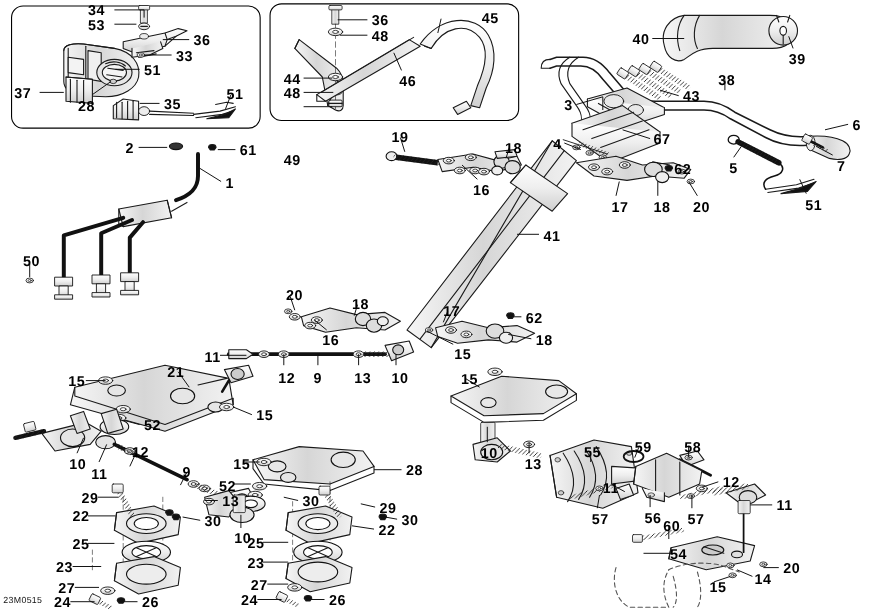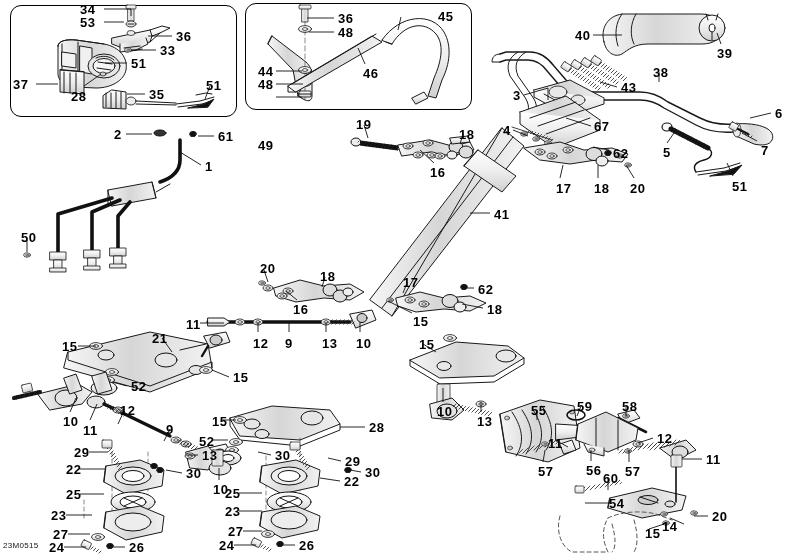--- a/index.html
+++ b/index.html
@@ -791,21 +791,21 @@
       <div class="callout" style="left: 586px; top: 464px;">56</div>
       <div class="callout" style="left: 625px; top: 465px;">57</div>
       <div class="callout" style="left: 603px; top: 472px;">60</div>
       <div class="callout" style="left: 66px; top: 488px;">25</div>
       <div class="callout" style="left: 51px; top: 509px;">23</div>
       <div class="callout" style="left: 213px; top: 483px;">10</div>
       <div class="callout" style="left: 225px; top: 487px;">25</div>
       <div class="callout" style="left: 225px; top: 505px;">23</div>
       <div class="callout" style="left: 580px; top: 497px; margin-left: 29px;">54</div>
       <div class="callout" style="left: 712px; top: 510px;">20</div>
-      <div class="callout" style="left: 662px; top: 520px; text-align: right;">14</div>
+      <div class="callout" style="left: 686px; top: 520px; text-align: right;">14</div>
       <div class="callout" style="left: 645px; top: 527px;">15</div>
       <div class="callout" style="left: 53px; top: 528px;">27</div>
       <div class="callout" style="left: 49px; top: 541px;">24</div>
       <div class="callout" style="left: 129px; top: 541px;">26</div>
       <div class="callout" style="left: 228px; top: 525px;">27</div>
       <div class="callout" style="left: 219px; top: 539px;">24</div>
       <div class="callout" style="left: 299px; top: 539px;">26</div>
     </div>
 
   <div class="diagid">23M0515</div>

